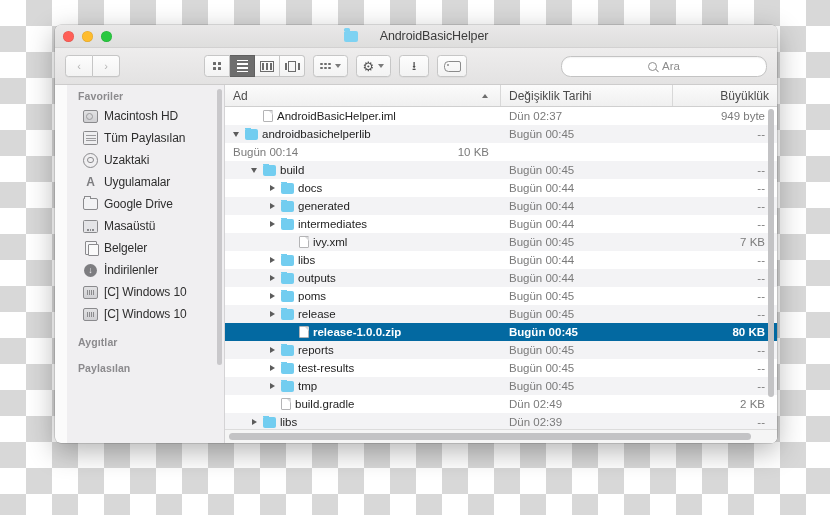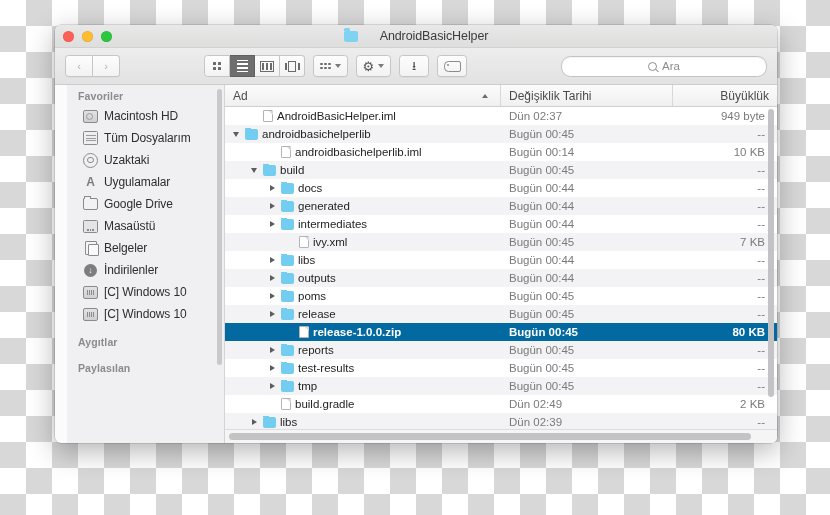--- a/index.html
+++ b/index.html
@@ -592,21 +592,21 @@
         <span class="sb-label">Macintosh HD</span>
       </div>
       <div class="sb-item">
         <span class="sb-ic">
             <span class="ic-docs">
               <i></i>
               <i></i>
               <i></i>
             </span>
           </span>
-        <span class="sb-label">Tüm Dosyalarım</span>
+        <span class="sb-label">Tüm Paylasılan</span>
       </div>
       <div class="sb-item">
         <span class="sb-ic">
             <span class="ic-airdrop"></span>
           </span>
         <span class="sb-label">Uzaktaki</span>
       </div>
       <div class="sb-item">
         <span class="sb-ic">
             <span class="ic-apps">A</span>
@@ -701,25 +701,20 @@
               <span class="tri">
                 <span class="t-open"></span>
               </span>
               <span class="f-icon"></span>
               <span class="fname">androidbasichelperlib</span>
             </div>
             <div class="c-date">Bugün 00:45</div>
             <div class="c-size">--</div>
           </div>
           <div class="row odd">
-            <div class="c-name ind2">
-              <span class="tri"></span>
-              <span class="doc-icon"></span>
-              <span class="fname">androidbasichelperlib.iml</span>
-            </div>
             <div class="c-date">Bugün 00:14</div>
             <div class="c-size">10 KB</div>
           </div>
           <div class="row even">
             <div class="c-name ind1">
               <span class="tri">
                 <span class="t-open"></span>
               </span>
               <span class="f-icon"></span>
               <span class="fname">build</span>

